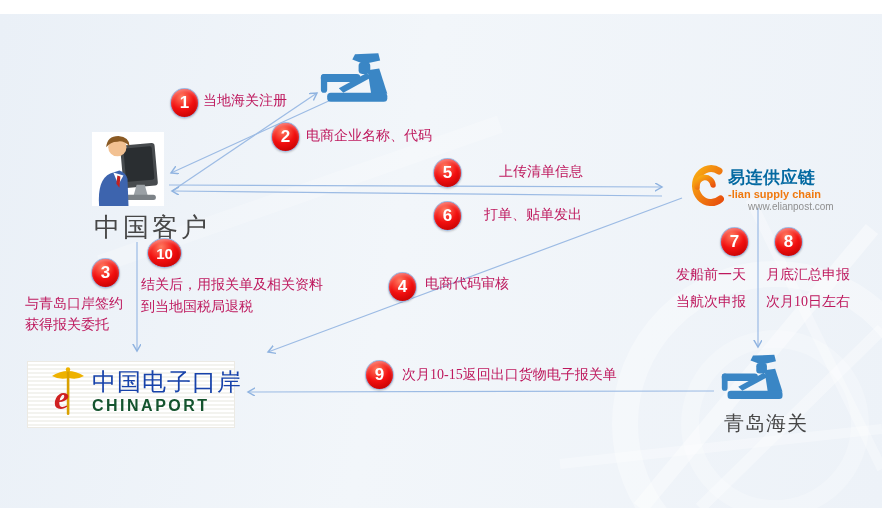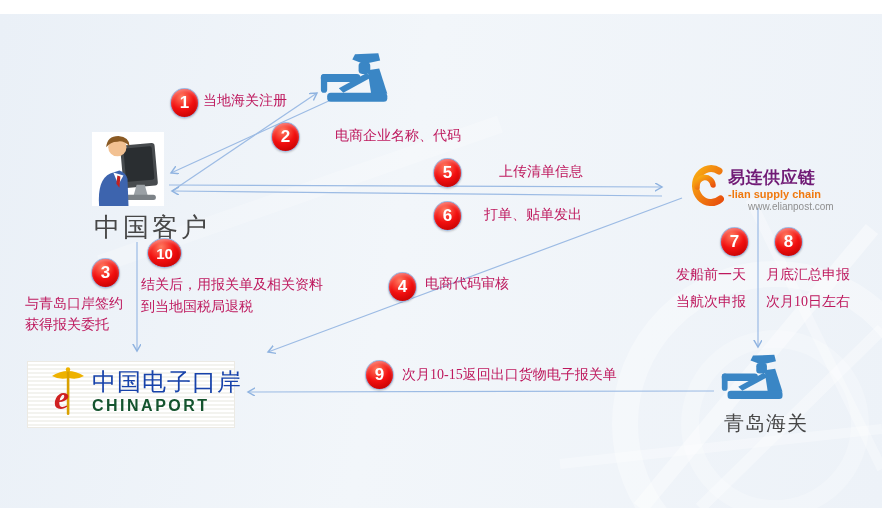--- a/index.html
+++ b/index.html
@@ -23,21 +23,21 @@
        color:#474747;z-index:2;white-space:nowrap;}
   .person-box{position:absolute;left:92px;top:132px;width:72px;height:74px;background:#fff;z-index:2;}
   .cnport-box{position:absolute;left:28px;top:362px;width:206px;height:65px;z-index:2;
        background:repeating-linear-gradient(180deg,#ffffff 0 2px,#f3f3ef 2px 4px);
        box-shadow:0 0 0 1px #eceae4;}
   .cnport-cn{position:absolute;left:92px;top:366px;font-size:24px;font-weight:400;
        color:#1742aa;letter-spacing:1px;z-index:3;font-family:"Liberation Sans",sans-serif;}
   .cnport-en{position:absolute;left:92px;top:397px;font-size:16px;font-weight:800;
        color:#14532d;letter-spacing:2.5px;z-index:3;font-family:"Liberation Sans",sans-serif;}
   .elian-cn{position:absolute;left:728px;top:166px;font-size:17px;font-weight:bold;
-       color:#701a75;letter-spacing:.5px;z-index:2;font-family:Liberation Serif, serif;}
+       color:#0369a1;letter-spacing:.5px;z-index:2;font-family:Liberation Serif, serif;}
   .elian-en{position:absolute;left:728px;top:188px;font-size:11px;font-weight:bold;
        color:#f0790f;z-index:2;}
   .elian-url{position:absolute;left:748px;top:201px;font-size:10px;color:#8f8f8f;z-index:2;}
 </style>
 </head>
 <body>
 
 <div class="stage">
   <div class="canvas">
 
@@ -150,21 +150,21 @@
   <div class="badge" style="left:91px;top:258px;">3</div>
   <div class="badge" style="left:388px;top:272px;">4</div>
   <div class="badge" style="left:433px;top:158px;">5</div>
   <div class="badge" style="left:433px;top:201px;">6</div>
   <div class="badge" style="left:720px;top:227px;">7</div>
   <div class="badge" style="left:774px;top:227px;">8</div>
   <div class="badge" style="left:365px;top:360px;">9</div>
   <div class="badge wide" style="left:147px;top:238px;">10</div>
 
   <div class="lbl" style="left:203px;top:92px;">当地海关注册</div>
-  <div class="lbl" style="left:306px;top:127px;margin-left:29px;">电商企业名称、代码</div>
+  <div class="lbl" style="left:306px;top:127px;">电商企业名称、代码</div>
   <div class="lbl" style="left:25px;top:293px;line-height:21px;">
     <span class="ln">与青岛口岸签约</span>
     <span class="ln">获得报关委托</span>
   </div>
   <div class="lbl" style="left:425px;top:275px;">电商代码审核</div>
   <div class="lbl" style="left:499px;top:163px;">上传清单信息</div>
   <div class="lbl" style="left:484px;top:206px;">打单、贴单发出</div>
   <div class="lbl" style="left:676px;top:261px;line-height:27px;">
     <span class="ln">发船前一天</span>
     <span class="ln">当航次申报</span>

